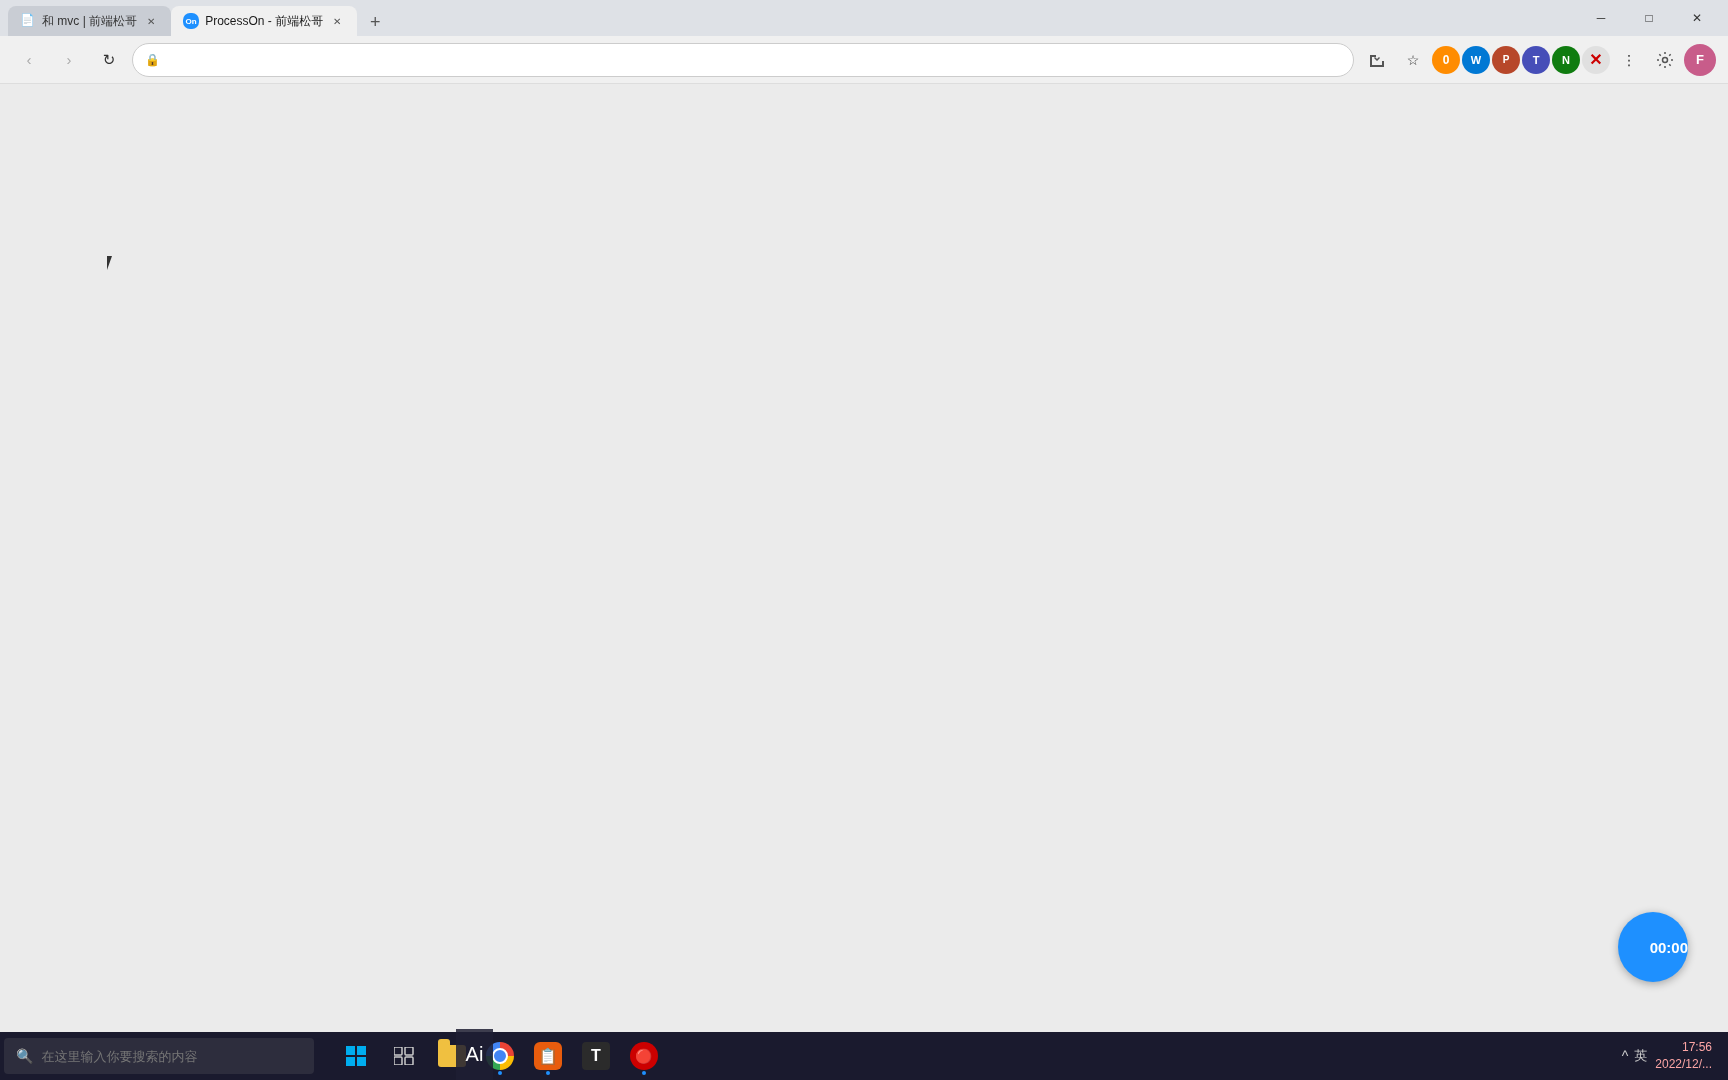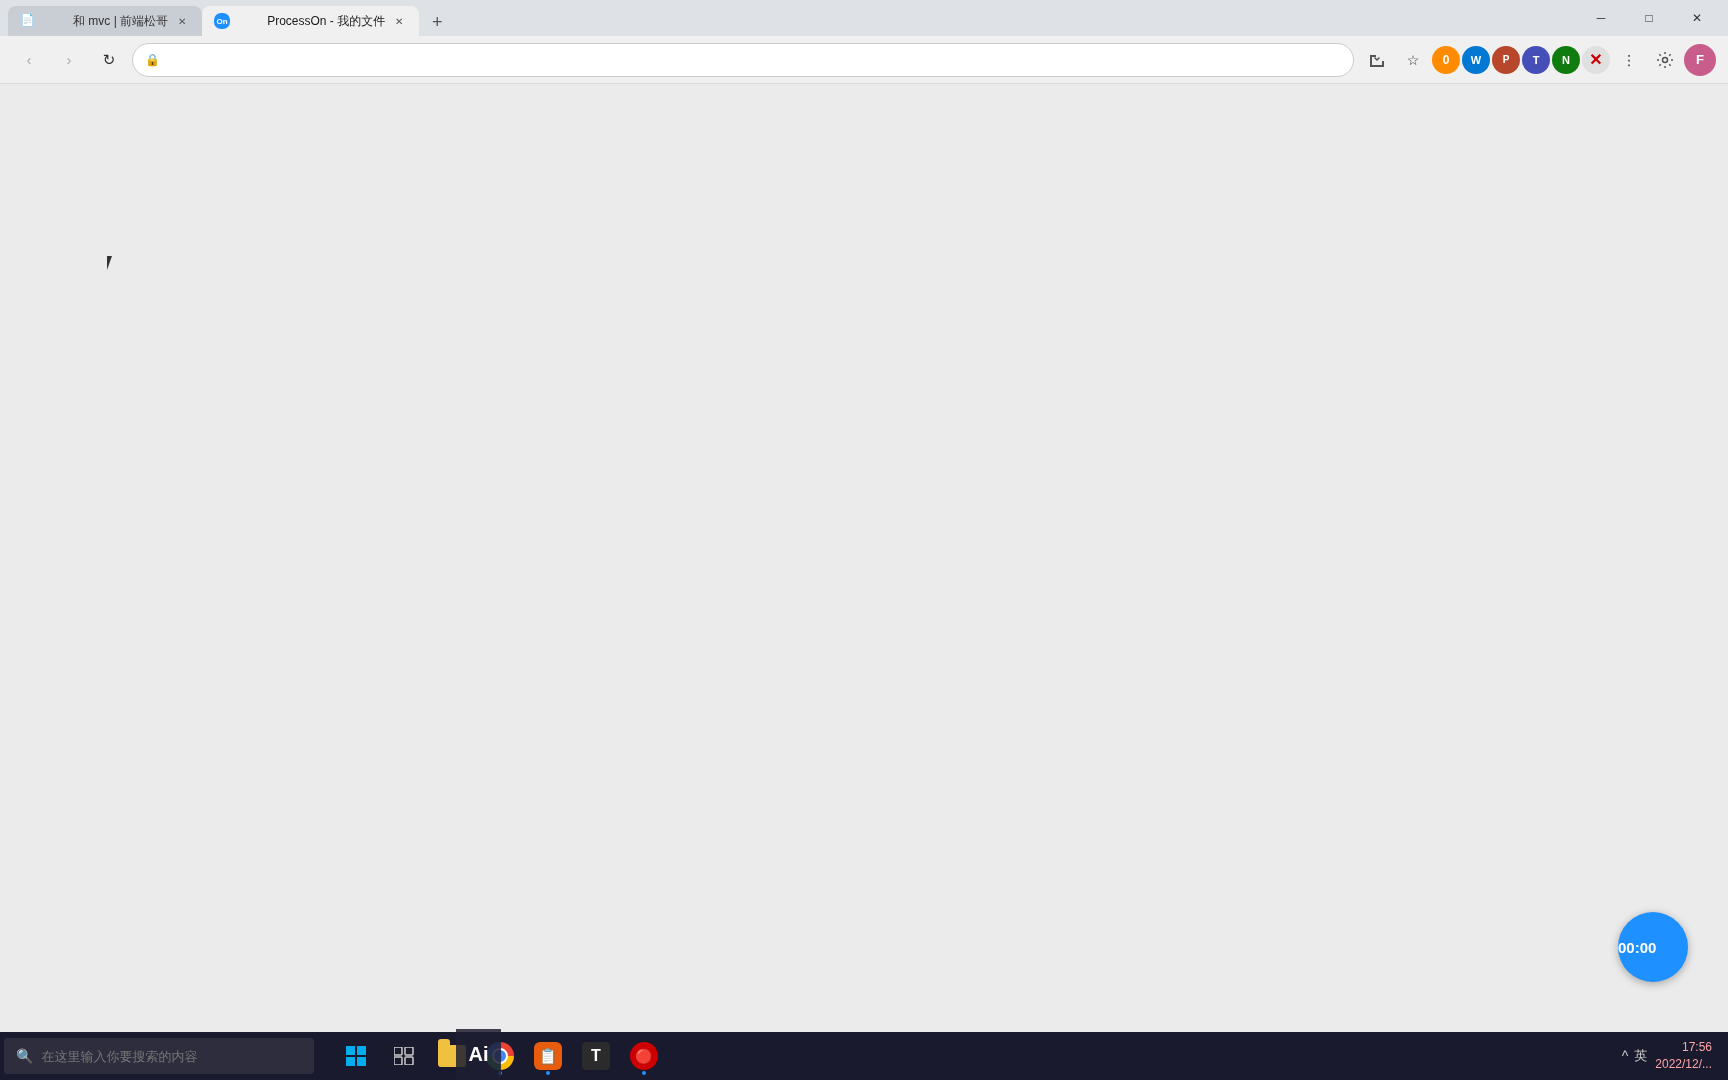--- a/index.html
+++ b/index.html
@@ -48,21 +48,20 @@
       width: 16px;
       height: 16px;
       flex-shrink: 0;
     }
     .tab-title {
       flex: 1;
       overflow: hidden;
       text-overflow: ellipsis;
       white-space: nowrap;
       font-size: 12px;
-      margin-left: 31px;
     }
     .tab-close {
       width: 16px;
       height: 16px;
       border-radius: 50%;
       display: flex;
       align-items: center;
       justify-content: center;
       font-size: 10px;
       cursor: pointer;
@@ -206,21 +205,21 @@
     .timer-widget {
       position: absolute;
       bottom: 50px;
       right: 40px;
       width: 70px;
       height: 70px;
       border-radius: 50%;
       background: #1e90ff;
       display: flex;
       align-items: center;
-      justify-content: flex-start;
+      justify-content: flex-end;
       color: white;
       font-size: 15px;
       font-weight: bold;
       cursor: pointer;
       box-shadow: 0 2px 8px rgba(0,0,0,0.3);
     }
 
     
     .taskbar {
       height: 48px;
@@ -404,48 +403,48 @@
       color: white;
       font-size: 8px;
       font-weight: bold;
     }
 
     
     .ai-label {
       position: fixed;
       bottom: 0;
       left: 456px;
-      width: 45px;
+      width: 37px;
       height: 51px;
       background: rgba(30,30,50,0.85);
       display: flex;
       align-items: center;
       justify-content: center;
       color: #fff;
       font-size: 20px;
-      font-weight: bold;
+      font-weight: normal;
     }
   </style>
 </head>
 <body>
 
 <div class="browser-frame">
 
   <div class="title-bar">
     <div class="tab-strip">
 
       <div class="tab inactive">
         <span class="tab-favicon">📄</span>
         <span class="tab-title">和 mvc | 前端松哥</span>
         <span class="tab-close">✕</span>
       </div>
 
       <div class="tab active">
         <div class="on-favicon">On</div>
-        <span class="tab-title">ProcessOn - 我的文件</span>
+        <span class="tab-title">ProcessOn - 前端松哥</span>
         <span class="tab-close">✕</span>
       </div>
       <div class="new-tab-btn">+</div>
     </div>
     <div class="window-controls">
       <div class="win-btn">─</div>
       <div class="win-btn">□</div>
       <div class="win-btn close">✕</div>
     </div>
   </div>

